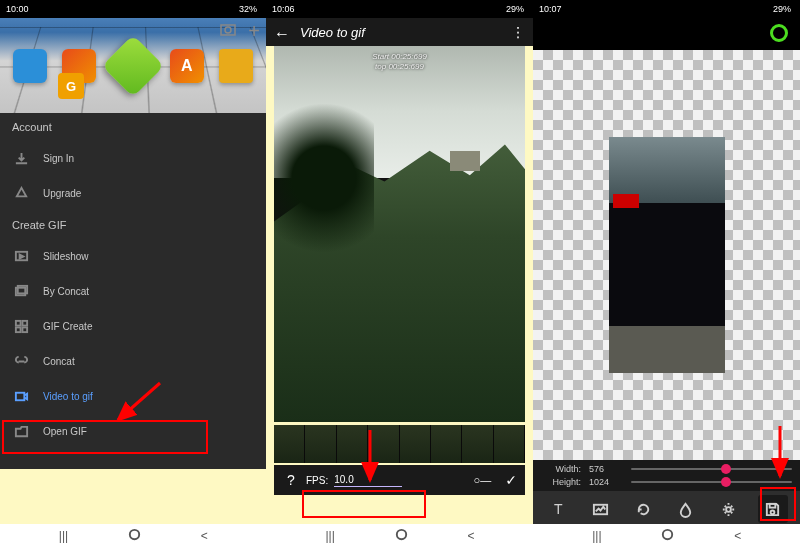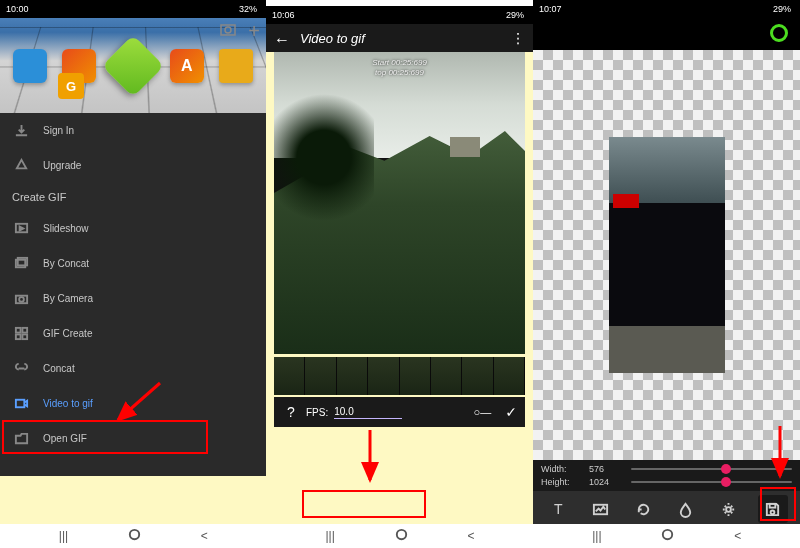--- a/index.html
+++ b/index.html
@@ -1,20 +1,20 @@
 <!DOCTYPE html>
 <html><head>
 <meta charset="utf-8">
 <style>
 * { margin: 0; padding: 0; box-sizing: border-box; font-family: sans-serif; }
 body { background: #fff; width: 800px; height: 548px; position: relative; overflow: hidden; }
 .phones { display: flex; width: 800px; height: 524px; }
 .phone { position: relative; overflow: hidden; background: #fef9c3; }
 .p1 { width: 266px; }
-.p2 { width: 267px; margin-top: 6px; }
+.p2 { width: 267px; }
 .p3 { width: 267px; }
 
 
 .status-bar { height: 18px; background: #000; color: #fff; display: flex; justify-content: space-between; align-items: center; padding: 0 6px; font-size: 9px; }
 .status-right { display: flex; gap: 3px; align-items: center; }
 
 
 .p1-header { height: 95px; background: linear-gradient(180deg, #4a7fb8 0%, #3a6fa8 15%, #d4d4d4 45%, #c4c4c4 100%); position: relative; overflow: hidden; }
 .p1-grid { position: absolute; inset: 0; }
 .p1-grid::before, .p1-grid::after { content: ''; position: absolute; inset: 0; background-image:
@@ -40,21 +40,21 @@
 
 
 .highlight { position: absolute; border: 2px solid #f00; pointer-events: none; z-index: 50; }
 .arrow-svg { position: absolute; z-index: 49; pointer-events: none; }
 
 
 .p2-topbar { height: 28px; background: #1a1a1a; display: flex; align-items: center; padding: 0 8px; gap: 10px; }
 .p2-back { color: #fff; font-size: 16px; cursor: pointer; flex-shrink: 0; }
 .p2-title { color: #fff; font-size: 13px; font-style: italic; flex: 1; }
 .p2-more { color: #fff; font-size: 14px; cursor: pointer; }
-.p2-preview { position: relative; height: 302px; background: #111; margin: 0 8px; overflow: hidden; }
+.p2-preview { position: relative; height: 376px; background: #111; margin: 0 8px; overflow: hidden; }
 .p2-photo { position: absolute; inset: 0; }
 .sky { position: absolute; top: 0; left: 0; right: 0; height: 35%; background: linear-gradient(180deg, #b0b8b0 0%, #d5dcd5 50%, #e8ede8 100%); }
 .mountain { position: absolute; top: 18%; left: 0; right: 0; bottom: 0; background: linear-gradient(180deg, #4a6540 0%, #2e4528 40%, #1a2e18 100%); clip-path: polygon(0 35%, 12% 28%, 26% 15%, 44% 22%, 62% 12%, 78% 20%, 92% 10%, 100% 18%, 100% 100%, 0 100%); }
 .foliage { position: absolute; top: 10%; left: 0; width: 40%; height: 50%; background: radial-gradient(circle, #0a1a08 30%, transparent 70%); }
 .building { position: absolute; top: 28%; right: 18%; width: 30px; height: 20px; background: #8a8a78; }
 .overlay-text { position: absolute; top: 6px; left: 50%; transform: translateX(-50%); color: #eee; font-size: 8px; font-style: italic; text-align: center; line-height: 1.3; text-shadow: 0 0 3px #000; }
 .p2-timeline { height: 38px; background: #1a1a1a; margin: 3px 8px 0; display: flex; }
 .p2-thumb { flex: 1; background: linear-gradient(180deg, #2a3520 0%, #1a2515 100%); border-right: 1px solid #0a0a0a; }
 .p2-controls { height: 30px; background: #1a1a1a; display: flex; align-items: center; padding: 0 8px; gap: 6px; margin: 2px 8px 0;}
 .p2-help { color: #fff; font-size: 14px; width: 18px; text-align: center; cursor: pointer; flex-shrink:0;}
@@ -76,21 +76,21 @@
   background-position: 0 0, 0 10px, 10px -10px, -10px 0px;
   background-color: #f2f2f2; }
 .p3-image { position: absolute; top: 50%; left: 50%; transform: translate(-50%, -50%); width: 116px; height: 236px; background: #1a1a1a; overflow: hidden; }
 .p3-roof { position: absolute; top: 0; left: 0; right: 0; height: 30%; background: linear-gradient(180deg, #7a8a8e 0%, #3a4a4e 100%); }
 .p3-dark { position: absolute; top: 28%; left: 0; right: 0; bottom: 18%; background: #0a0a0e; }
 .p3-floor { position: absolute; bottom: 0; left: 0; right: 0; height: 20%; background: #5a5a52; }
 .p3-sign { position: absolute; top: 24%; left: 4px; width: 26px; height: 14px; background: #c00; }
 
 .p3-dims { background: #1a1a1a; padding: 4px 8px; display: flex; flex-direction: column; gap: 3px; font-size: 9px; color: #ccc; }
 .dim-row { display: flex; align-items: center; gap: 8px; }
-.dim-label { width: 40px; }
+.dim-label { width: 40px; text-align: right; }
 .dim-val { width: 34px; }
 .dim-slider { flex: 1; height: 2px; background: #666; position: relative; border-radius: 2px; }
 .dim-handle { position: absolute; top: -4px; width: 10px; height: 10px; background: #e91e63; border-radius: 50%; }
 
 .p3-toolbar { height: 36px; background: #2e2e2e; display: flex; align-items: center; justify-content: space-around; padding: 0 4px; }
 .tool-btn { color: #d0d0d0; font-size: 14px; cursor: pointer; width: 26px; height: 26px; display:flex; align-items:center; justify-content:center; border-radius:3px;}
 .tool-btn svg { width: 17px; height: 17px; stroke: #d0d0d0; fill: none; stroke-width: 2; }
 .tool-btn.dark { background: #1a1a1a; width: 30px; height: 28px; }
 
 
@@ -132,20 +132,21 @@
     <div class="p1-icons">
       <div class="p1-icon ic-camera"></div>
       <div class="p1-icon ic-apps"></div>
       <div class="p1-icon ic-diamond"></div>
       <div class="p1-icon ic-text">A</div>
       <div class="p1-icon ic-scissors"></div>
     </div>
     <div class="ic-small-g">G</div>
   </div>
   <div class="p1-menu">
+    <div class="section-header">Account</div>
     <div class="menu-item">
       <span class="menu-icon">
             <svg viewBox="0 0 16 16">
               <path d="M8 2v8m-3-3l3 3 3-3M2 13h12"></path>
             </svg>
           </span>
       <span>Sign In</span>
     </div>
     <div class="menu-item">
       <span class="menu-icon">
@@ -166,29 +167,20 @@
       <span>Slideshow</span>
     </div>
     <div class="menu-item">
       <span class="menu-icon">
             <svg viewBox="0 0 16 16">
               <rect x="2" y="4" width="10" height="8"></rect>
               <rect x="4" y="2" width="10" height="8"></rect>
             </svg>
           </span>
       <span>By Concat</span>
-    </div>
-    <div class="menu-item">
-      <span class="menu-icon">
-            <svg viewBox="0 0 16 16">
-              <rect x="2" y="5" width="12" height="8"></rect>
-              <circle cx="8" cy="9" r="2.5"></circle>
-            </svg>
-          </span>
-      <span>By Camera</span>
     </div>
     <div class="menu-item">
       <span class="menu-icon">
             <svg viewBox="0 0 16 16">
               <rect x="2" y="2" width="5" height="5"></rect>
               <rect x="9" y="2" width="5" height="5"></rect>
               <rect x="2" y="9" width="5" height="5"></rect>
               <rect x="9" y="9" width="5" height="5"></rect>
             </svg>
           </span>

